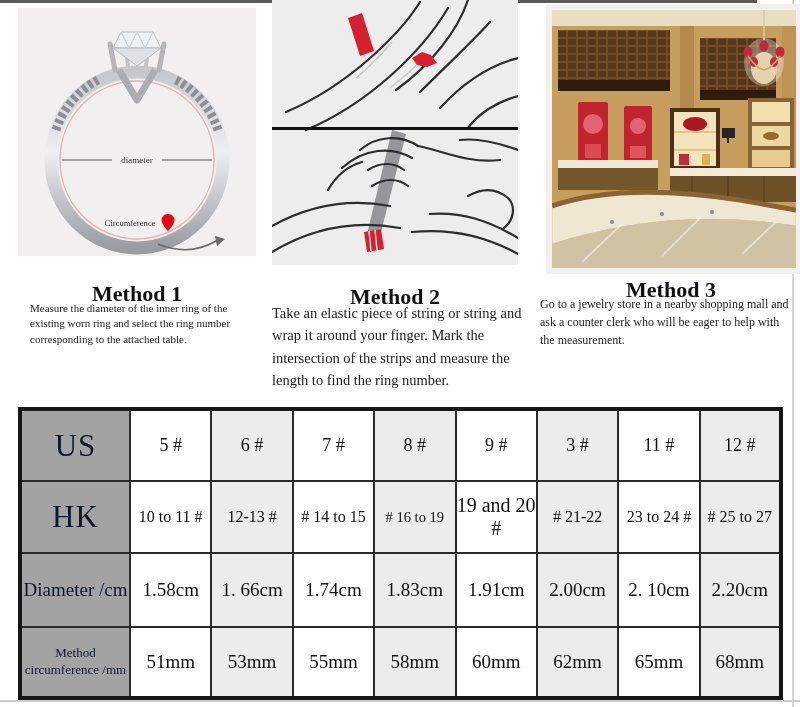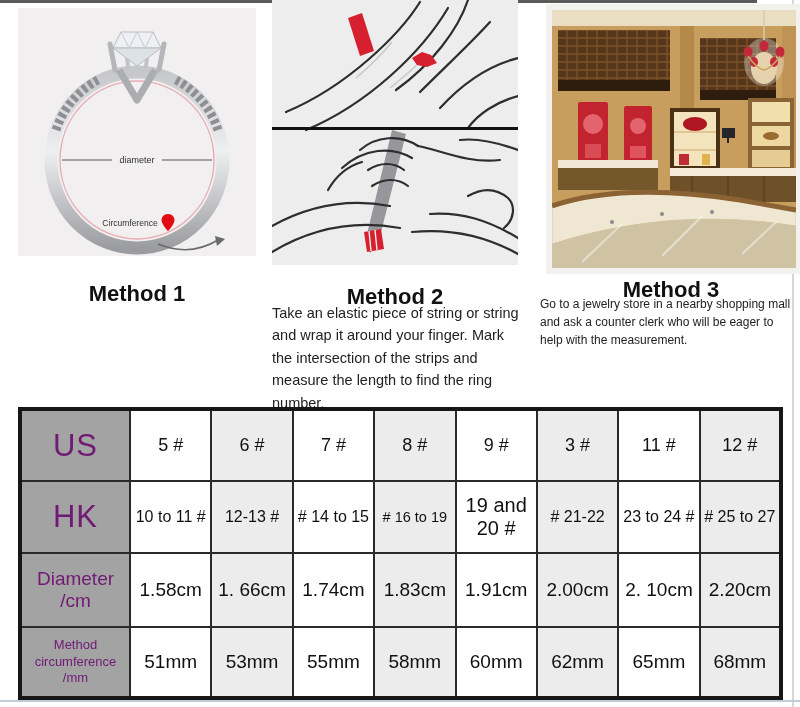--- a/index.html
+++ b/index.html
@@ -1,17 +1,17 @@
 <!DOCTYPE html>
 <html><head>
 <meta charset="utf-8">
 <style>
   html,body{margin:0;padding:0;background:#fff;}
   .canvas{position:relative;width:800px;height:707px;background:#fff;overflow:hidden;
-          font-family:Liberation Sans, sans-serif;color:#1a1a1a;}
+          font-family:Liberation Serif, serif;color:#1a1a1a;}
   .top-bar{position:absolute;left:0;top:0;width:757px;height:3px;background:#5a5a5a;}
   .right-edge{position:absolute;left:792px;top:0;width:2px;height:707px;background:#d6d6d6;}
   .bottom-edge{position:absolute;left:0;top:700px;width:800px;height:2px;background:#c2ccd4;}
 
   
   .img-box{position:absolute;overflow:hidden;}
   .m1-img{left:18px;top:8px;width:238px;height:248px;background:#f1efef;}
   .m2-img{left:272px;top:0;width:246px;height:265px;background:#ededed;}
   .m3-img{left:546px;top:4px;width:244px;height:258px;border:6px solid #f3f1ee;box-sizing:content-box;}
 
@@ -23,21 +23,21 @@
   .m-caption{position:absolute;color:#222;text-align:left;}
   .c1{left:30px;top:301px;width:222px;font-size:11px;line-height:1.4;}
   .c2{left:272px;top:302px;width:252px;font-size:14.5px;line-height:1.55;}
   .c3{left:540px;top:295px;width:252px;font-size:12px;line-height:1.5;}
 
   
   table.size{position:absolute;left:18px;top:407px;width:765px;height:289px;
              border-collapse:collapse;table-layout:fixed;border:4px solid #161616;}
   table.size td,table.size th{border:2px solid #2a2a2a;text-align:center;vertical-align:middle;
              padding:0;color:#111;}
-  table.size th{background:#a3a3a3;color:#701a75;font-weight:400;}
+  table.size th{background:#a3a3a3;color:#0f172a;font-weight:400;}
   .row-us{height:72px;}  .row-hk{height:72px;}  .row-dia{height:74px;} .row-fin{height:71px;}
   .row-us th,.row-hk th{font-size:31px;letter-spacing:1px;}
   .row-dia th{font-size:19px;background:linear-gradient(90deg,#b7b7b7 0 12px,#a3a3a3 12px);}
   .row-fin th{font-size:13px;text-align:left;padding-left:11px;line-height:1.3;
               background:linear-gradient(90deg,#b7b7b7 0 12px,#a3a3a3 12px);}
   .row-us td{font-size:18px;}
   .row-hk td{font-size:16px;}
   .row-dia td,.row-fin td{font-size:19px;}
   .row-hk td:nth-child(6){font-size:20px;}
   .row-hk td:nth-child(5){font-size:14.5px;}
@@ -214,20 +214,21 @@
         <circle cx="60" cy="212" r="2" fill="#8a8a8a"></circle>
           <circle cx="110" cy="204" r="2" fill="#8a8a8a"></circle>
         <circle cx="160" cy="202" r="2" fill="#8a8a8a"></circle>
       </g>
     </svg>
   </div>
 
   <div class="m-title t1">Method 1</div>
   <div class="m-title t2">Method 2</div>
   <div class="m-title t3">Method 3</div>
+  <div class="m-caption c1">Measure the diameter of the inner ring of the existing worn ring and select the ring number corresponding to the attached table.</div>
   <div class="m-caption c2">Take an elastic piece of string or string and wrap it around your finger. Mark the intersection of the strips and measure the length to find the ring number.</div>
   <div class="m-caption c3">Go to a jewelry store in a nearby shopping mall and ask a counter clerk who will be eager to help with the measurement.</div>
 
   <table class="size">
     <colgroup>
         <col style="width:110px">
         <col>
         <col>
         <col>
         <col>

